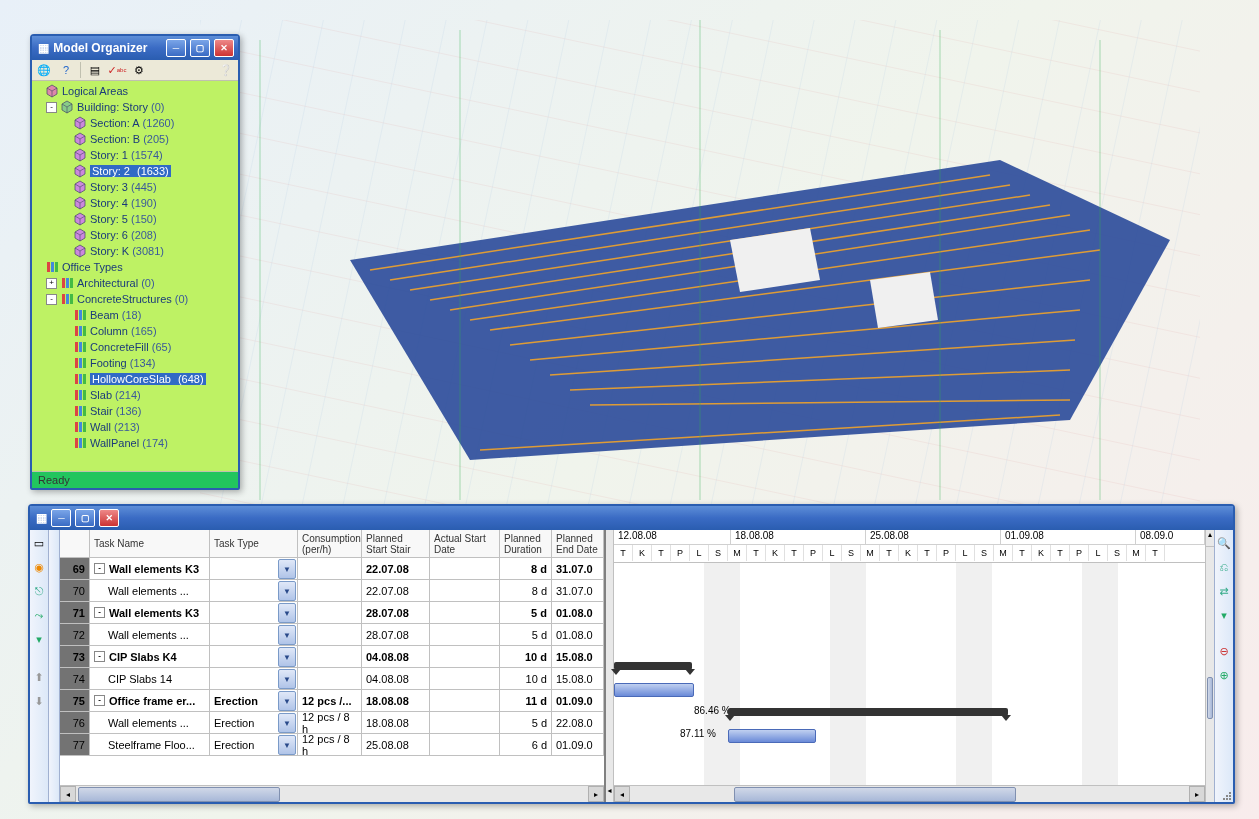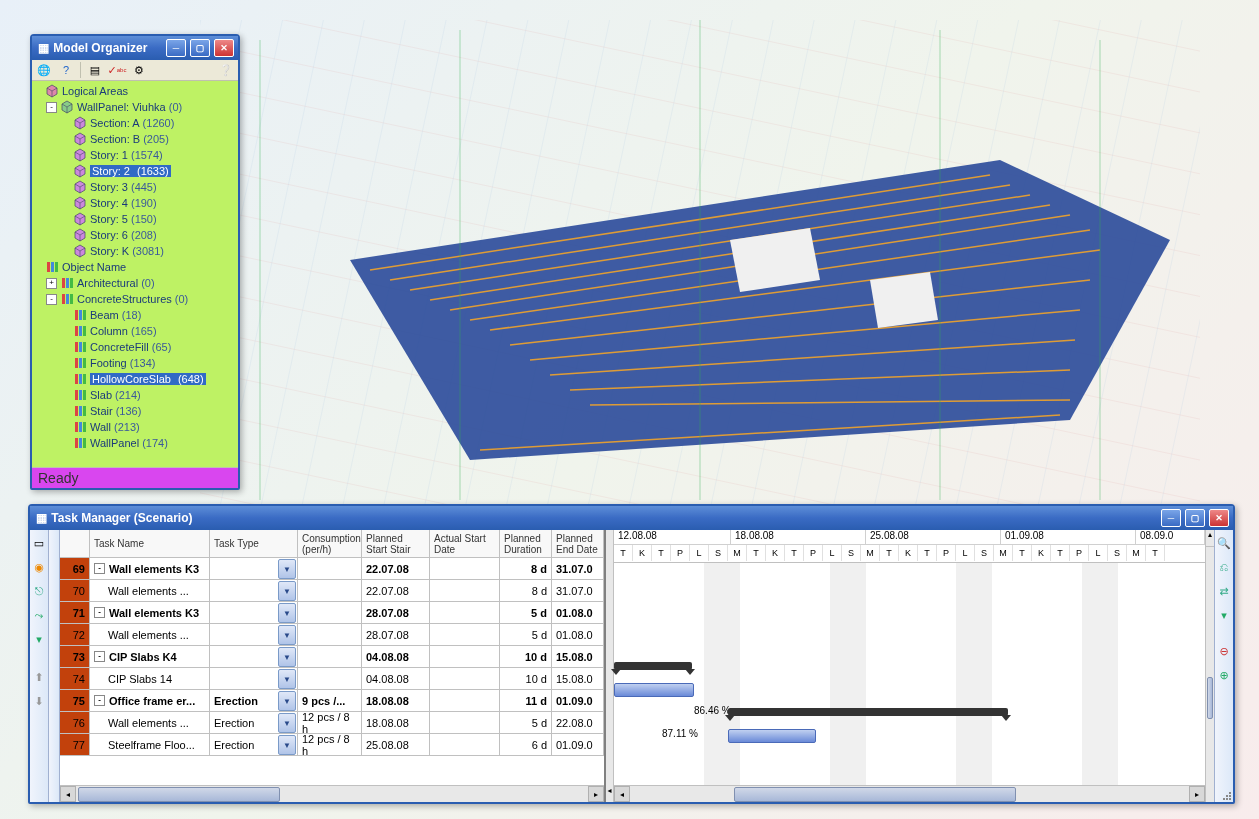--- a/index.html
+++ b/index.html
@@ -113,24 +113,24 @@
 }
 .tree-node .label { color: #1a3a7a; }
 .tree-node .count { color: #3a5a9a; }
 .tree-node.selected .label,
 .tree-node.selected .count {
   background: #316ac5;
   color: #fff;
   padding: 0 2px;
 }
 .statusbar {
-  background: #d946ef;
+  background: #22c55e;
   border-top: 1px solid #c0c0b0;
   padding: 2px 6px;
-  font-size: 14px;
+  font-size: 11px;
   color: #333;
 }
 
 
 .taskwin {
   left: 28px; top: 504px;
   width: 1203px; height: 296px;
 }
 .taskwin .body {
   flex: 1;
@@ -190,21 +190,21 @@
   border-top: none;
   border-left: none;
   padding: 0 4px;
   font-size: 11px;
   display: flex;
   align-items: center;
   box-sizing: border-box;
   overflow: hidden;
   background: #fff;
 }
-.tm-cell.rownum { background: #c2410c; justify-content: flex-end; width: 30px; }
+.tm-cell.rownum { background: #737373; justify-content: flex-end; width: 30px; }
 .tm-cell.taskname { width: 120px; }
 .tm-cell.tasktype { width: 88px; position: relative; }
 .tm-cell.consump { width: 64px; }
 .tm-cell.pstart { width: 68px; }
 .tm-cell.astart { width: 70px; }
 .tm-cell.pdur { width: 52px; justify-content: flex-end; }
 .tm-cell.pend { width: 52px; }
 .tm-row.bold .tm-cell { font-weight: bold; }
 .tm-dropdown-btn {
   position: absolute;
@@ -405,21 +405,21 @@
           </div>
           <div class="tree-node">
             <span class="spacer" style="width:14px"></span>
             <span class="expand-btn">-</span>
             <svg class="node-icon" viewBox="0 0 14 14">
               <polygon points="7,1 12,4 12,10 7,13 2,10 2,4" fill="#8c8" stroke="#446" stroke-width="0.7"></polygon>
               <line x1="2" y1="4" x2="7" y2="7" stroke="#446" stroke-width="0.6"></line>
               <line x1="12" y1="4" x2="7" y2="7" stroke="#446" stroke-width="0.6"></line>
               <line x1="7" y1="7" x2="7" y2="13" stroke="#446" stroke-width="0.6"></line>
             </svg>
-            <span class="label">WallPanel: Viuhka</span>
+            <span class="label">Building: Story</span>
             <span class="count">&nbsp;(0)</span>
           </div>
           <div class="tree-node">
             <span class="spacer" style="width:28px"></span>
             <span class="spacer" style="width:13px"></span>
             <svg class="node-icon" viewBox="0 0 14 14">
               <polygon points="7,1 12,4 12,10 7,13 2,10 2,4" fill="#c8d" stroke="#446" stroke-width="0.7"></polygon>
               <line x1="2" y1="4" x2="7" y2="7" stroke="#446" stroke-width="0.6"></line>
               <line x1="12" y1="4" x2="7" y2="7" stroke="#446" stroke-width="0.6"></line>
               <line x1="7" y1="7" x2="7" y2="13" stroke="#446" stroke-width="0.6"></line>
@@ -524,21 +524,21 @@
             <span class="count">&nbsp;(3081)</span>
           </div>
           <div class="tree-node">
             <span class="spacer" style="width:0px"></span>
             <span class="spacer" style="width:13px"></span>
             <svg class="node-icon" viewBox="0 0 14 14">
               <rect x="2" y="2" width="3" height="10" fill="#d44"></rect>
               <rect x="6" y="2" width="3" height="10" fill="#48d"></rect>
               <rect x="10" y="2" width="3" height="10" fill="#4b4"></rect>
             </svg>
-            <span class="label">Object Name</span>
+            <span class="label">Office Types</span>
           </div>
           <div class="tree-node">
             <span class="spacer" style="width:14px"></span>
             <span class="expand-btn">+</span>
             <svg class="node-icon" viewBox="0 0 14 14">
               <rect x="2" y="2" width="3" height="10" fill="#d44"></rect>
               <rect x="6" y="2" width="3" height="10" fill="#48d"></rect>
               <rect x="10" y="2" width="3" height="10" fill="#4b4"></rect>
             </svg>
             <span class="label">Architectural</span>
@@ -658,21 +658,20 @@
     </div>
   </div>
   <div class="statusbar">
     <span>Ready</span>
   </div>
 </div>
 
 <div class="window taskwin">
   <div class="titlebar">
     <span>▦</span>
-    <span class="title-text">Task Manager (Scenario)</span>
     <span class="titlebar-btn">─</span>
     <span class="titlebar-btn">▢</span>
     <span class="titlebar-btn close">✕</span>
   </div>
   <div class="body">
     <div class="tm-left-toolbar">
       <div class="tm-toolbtn">▭</div>
       <div class="tm-toolbtn" style="color:#e80">◉</div>
       <div class="tm-toolbtn" style="color:#3a8">⎋</div>
       <div class="tm-toolbtn" style="color:#2a6">⤳</div>
@@ -791,21 +790,21 @@
           <div class="tm-row bold">
             <div class="tm-cell rownum">75</div>
             <div class="tm-cell taskname" style="padding-left:4px">
               <span class="tm-expand">-</span>
               <span>Office frame er...</span>
             </div>
             <div class="tm-cell tasktype">
               <span>Erection</span>
               <span class="tm-dropdown-btn">▼</span>
             </div>
-            <div class="tm-cell consump">9 pcs /...</div>
+            <div class="tm-cell consump">12 pcs /...</div>
             <div class="tm-cell pstart">18.08.08</div>
             <div class="tm-cell astart"></div>
             <div class="tm-cell pdur">11 d</div>
             <div class="tm-cell pend">01.09.0</div>
           </div>
           <div class="tm-row">
             <div class="tm-cell rownum">76</div>
             <div class="tm-cell taskname" style="padding-left:18px">
               <span>Wall elements ...</span>
             </div>
@@ -896,21 +895,21 @@
             <div class="gantt-bar summary" style="left:0px;width:78px"></div>
           </div>
           <div class="tm-gantt-row">
             <div class="gantt-bar task" style="left:0px;width:78px"></div>
           </div>
           <div class="tm-gantt-row">
             <span class="gantt-label" style="left:80px">86.46 %</span>
             <div class="gantt-bar summary" style="left:114px;width:280px"></div>
           </div>
           <div class="tm-gantt-row">
-            <span class="gantt-label" style="left:48px">87.11 %</span>
+            <span class="gantt-label" style="left:66px">87.11 %</span>
             <div class="gantt-bar task" style="left:114px;width:86px"></div>
           </div>
         </div>
       <div class="tm-hscroll">
         <div class="arrow" style="left:0">◂</div>
         <div class="thumb" style="left:120px;width:280px"></div>
         <div class="arrow" style="right:0">▸</div>
       </div>
     </div>
 

